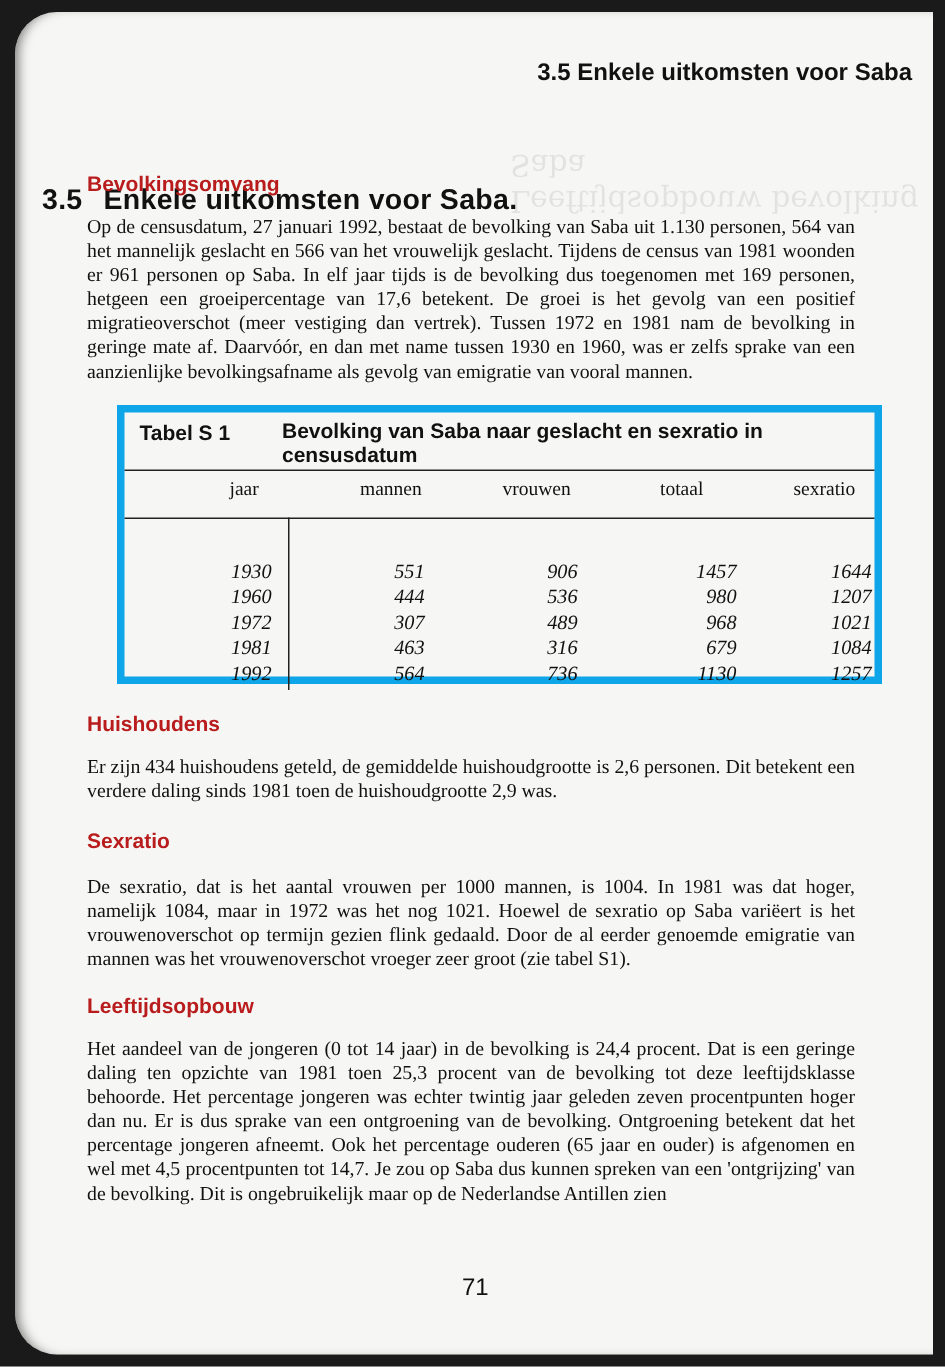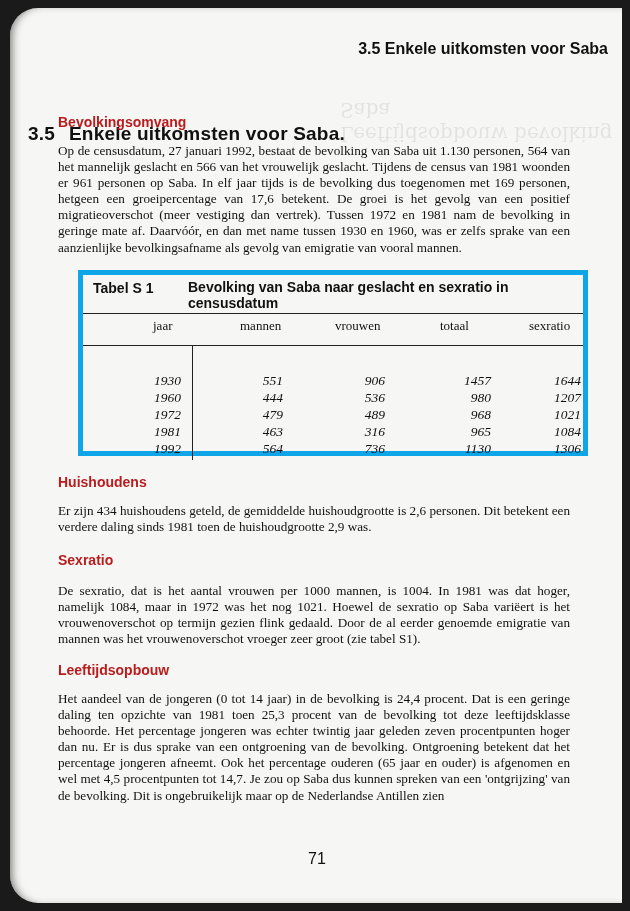--- a/index.html
+++ b/index.html
@@ -95,38 +95,38 @@
     </div>
     <div class="t-row" style="top:115px;">
       <span style="left:48px;">1960</span>
       <span style="left:150px;">444</span>
       <span style="left:252px;">536</span>
       <span style="left:358px;">980</span>
       <span style="left:448px;">1207</span>
     </div>
     <div class="t-row" style="top:132px;">
       <span style="left:48px;">1972</span>
-      <span style="left:150px;">479</span>
+      <span style="left:150px;">307</span>
       <span style="left:252px;">489</span>
       <span style="left:358px;">968</span>
       <span style="left:448px;">1021</span>
     </div>
     <div class="t-row" style="top:149px;">
       <span style="left:48px;">1981</span>
       <span style="left:150px;">463</span>
       <span style="left:252px;">316</span>
-      <span style="left:358px;">965</span>
+      <span style="left:358px;">679</span>
       <span style="left:448px;">1084</span>
     </div>
     <div class="t-row" style="top:166px;">
       <span style="left:48px;">1992</span>
       <span style="left:150px;">564</span>
       <span style="left:252px;">736</span>
       <span style="left:358px;">1130</span>
-      <span style="left:448px;">1306</span>
+      <span style="left:448px;">1257</span>
     </div>
   </div>
 
   <div class="h2" style="top:466px;">Huishoudens</div>
   <p class="para" style="top:495px;">Er zijn 434 huishoudens geteld, de gemiddelde huishoudgrootte is 2,6 personen. Dit betekent een verdere daling sinds 1981 toen de huishoudgrootte 2,9 was.</p>
 
   <div class="h2" style="top:544px;">Sexratio</div>
   <p class="para" style="top:575px;">De sexratio, dat is het aantal vrouwen per 1000 mannen, is 1004. In 1981 was dat hoger, namelijk 1084, maar in 1972 was het nog 1021. Hoewel de sexratio op Saba variëert is het vrouwenoverschot op termijn gezien flink gedaald. Door de al eerder genoemde emigratie van mannen was het vrouwenoverschot vroeger zeer groot (zie tabel S1).</p>
 
   <div class="h2" style="top:654px;">Leeftijdsopbouw</div>

